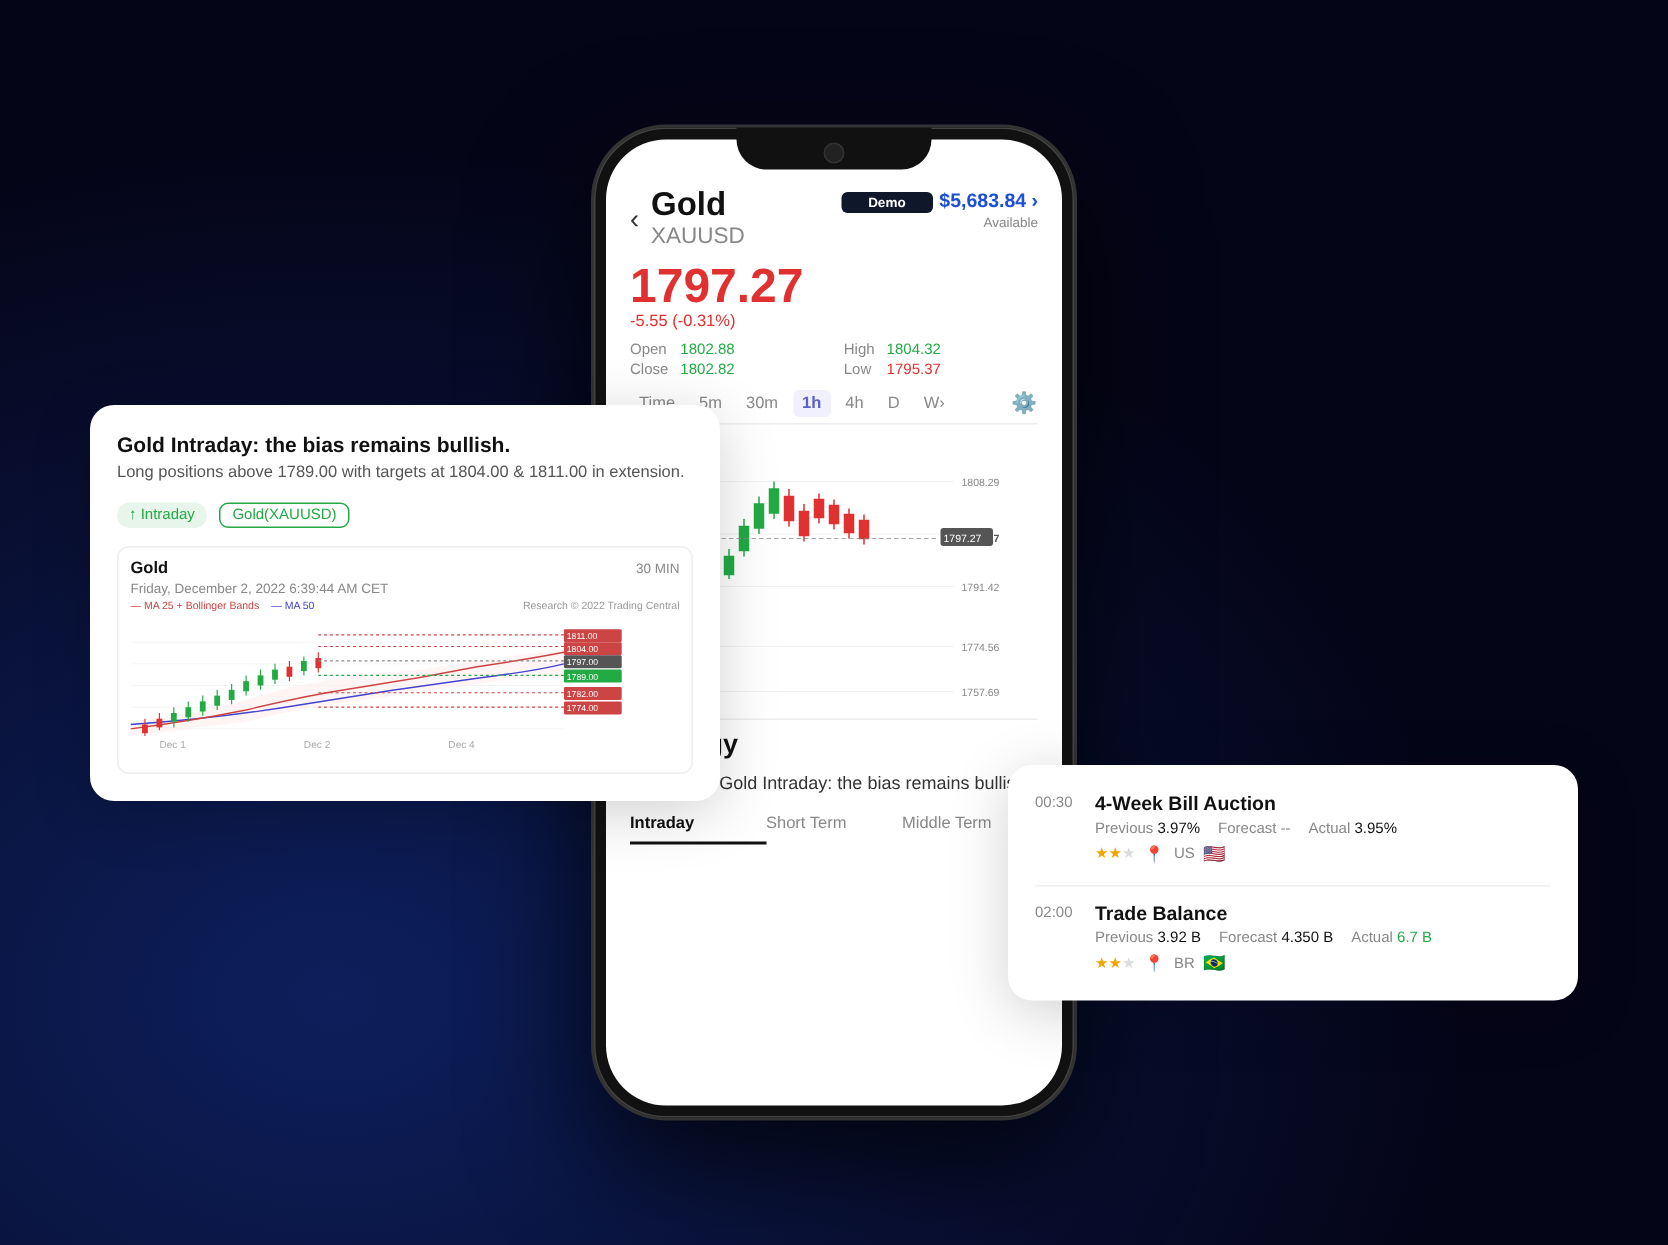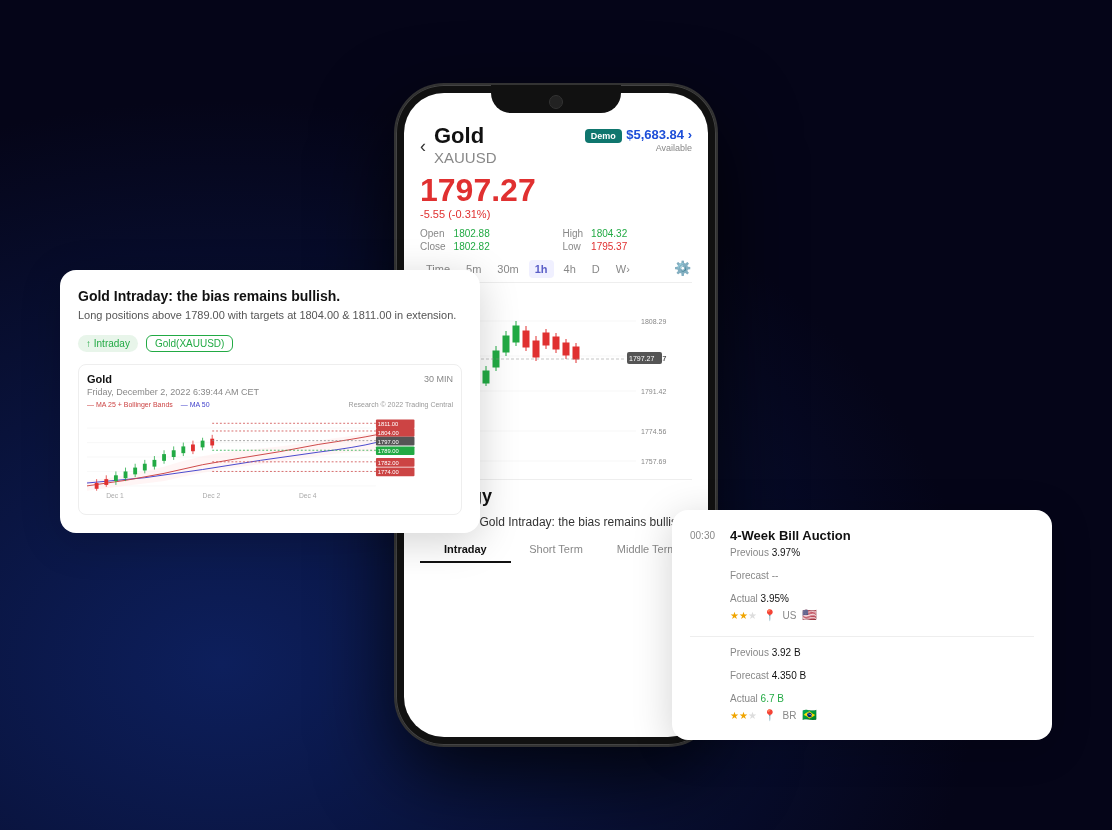--- a/index.html
+++ b/index.html
@@ -110,25 +110,25 @@
       margin-top: 2px;
     }
 
     .header-right {
       display: flex;
       flex-direction: column;
       align-items: flex-end;
     }
 
     .demo-badge {
-      background: #0f766e;
+      background: #0f172a;
       color: #fff;
       font-size: 9px;
       font-weight: 600;
-      padding: 2px 6px;
+      padding: 2px 18px;
       border-radius: 4px;
       display: inline-block;
     }
 
     .account-value {
       font-size: 13px;
       font-weight: 600;
       color: #1d4ed8;
     }
 
@@ -261,21 +261,21 @@
       color: #333;
     }
 
     .strategy-tabs {
       display: flex;
       gap: 0;
     }
 
     .strategy-tab {
       flex: 1;
-      text-align: center;
+      text-align: left;
       font-size: 11px;
       padding: 6px 0;
       color: #888;
       border-bottom: 2px solid transparent;
       cursor: pointer;
     }
 
     .strategy-tab.active {
       font-weight: 700;
       color: #111;
@@ -417,21 +417,20 @@
       font-size: 13px;
       font-weight: 600;
       color: #111;
     }
 
     .eco-stats {
       display: flex;
       gap: 12px;
       margin-bottom: 4px;
       padding-left: 40px;
-      flex-direction: column;
     }
 
     .eco-stat {
       font-size: 10px;
       color: #888;
     }
 
     .eco-stat span {
       font-size: 10px;
       font-weight: 500;
@@ -734,20 +733,24 @@
       <span class="stars">★★<span class="star-empty">★</span></span>
       <span style="color:#aaa; font-size:11px">📍</span>
       <span class="country-label">US</span>
       <span class="country-flag">🇺🇸</span>
     </div>
   </div>
 
   <hr class="separator">
 
   <div class="eco-event">
+    <div class="eco-header">
+      <span class="eco-time">02:00</span>
+      <span class="eco-name">Trade Balance</span>
+    </div>
     <div class="eco-stats">
       <span class="eco-stat">
         Previous <span>3.92 B</span>
       </span>
       <span class="eco-stat">
         Forecast <span>4.350 B</span>
       </span>
       <span class="eco-stat">
         Actual <span class="green">6.7 B</span>
       </span>

